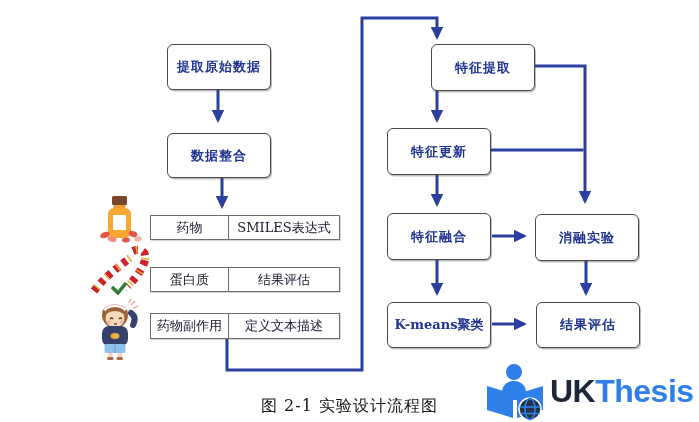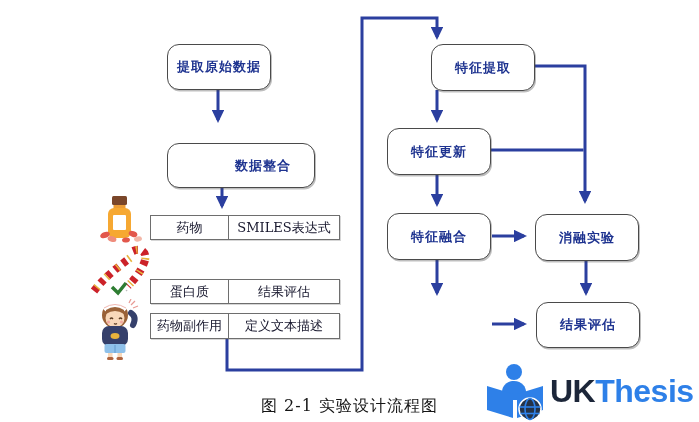--- a/index.html
+++ b/index.html
@@ -15,21 +15,21 @@
   html,body{margin:0;padding:0;background:#ffffff;}
   #stage{
     position:relative;width:699px;height:422px;background:#ffffff;overflow:hidden;
     font-family:"DejaVu Serif","Liberation Serif",serif;
   }
   #connectors{position:absolute;left:0;top:0;width:699px;height:422px;}
   .fl{fill:none;stroke:var(--c-line);stroke-width:3;}
   .ah{fill:var(--c-line);}
   .fbox{
     position:absolute;width:102px;height:45px;
-    border:1.5px solid var(--c-box_border);border-radius:12px;background:#fff;
+    border:1.5px solid var(--c-box_border);border-radius:6px;background:#fff;
     display:flex;align-items:center;justify-content:center;
     font-weight:bold;font-size:13px;color:var(--c-box_text);
     box-shadow:1px 1.5px 0 rgba(70,70,70,0.35);
     letter-spacing:1px;
   }
   .trow{
     position:absolute;left:150px;width:188px;height:23px;background:#fff;
     border:1.3px solid var(--c-table_border);display:flex;
     font-weight:400;font-size:13px;color:var(--c-table_text);
     box-shadow:1px 1px 0 rgba(90,90,90,0.25);
@@ -70,45 +70,48 @@
     <path class="fl" d="M490,66 H585 V201" marker-end="url(#ah)"></path>
     <path class="fl" d="M490,150 H583.5"></path>
     <path class="fl" d="M586,261 V293" marker-end="url(#ah)"></path>
     <path class="fl" d="M492,236 H524" marker-end="url(#ah)"></path>
     <path class="fl" d="M492,324 H524" marker-end="url(#ah)"></path>
   </svg>
 
   <div class="fbox" style="left:167px;top:44px;height:44px;">
     <span>提取原始数据</span>
   </div>
-  <div class="fbox" style="left:167px;top:143px;height:43px;padding-left:44px;">
+  <div class="fbox" style="left:167px;top:133px;height:43px;">
     <span>数据整合</span>
   </div>
 
   <div class="trow" style="top:215px;">
     <div class="tkey">药物</div>
     <div class="tval">SMILES表达式</div>
   </div>
-  <div class="trow" style="top:279px;">
+  <div class="trow" style="top:267px;">
     <div class="tkey">蛋白质</div>
     <div class="tval">结果评估</div>
   </div>
   <div class="trow" style="top:313px;height:24px;">
     <div class="tkey">药物副作用</div>
     <div class="tval">定义文本描述</div>
   </div>
 
   <div class="fbox" style="left:387px;top:44px;margin-left:44px;">
     <span>特征提取</span>
   </div>
   <div class="fbox" style="left:387px;top:128px;">
     <span>特征更新</span>
   </div>
   <div class="fbox" style="left:387px;top:213px;">
     <span>特征融合</span>
+  </div>
+  <div class="fbox" style="left:387px;top:302px;height:44px;letter-spacing:0;">
+    <span>K-means聚类</span>
   </div>
 
   <div class="fbox" style="left:535px;top:214px;">
     <span>消融实验</span>
   </div>
   <div class="fbox" style="left:536px;top:302px;height:44px;">
     <span>结果评估</span>
   </div>
 
   <svg class="illus" style="left:96px;top:194px;" width="46" height="50" viewBox="0 0 46 50">

